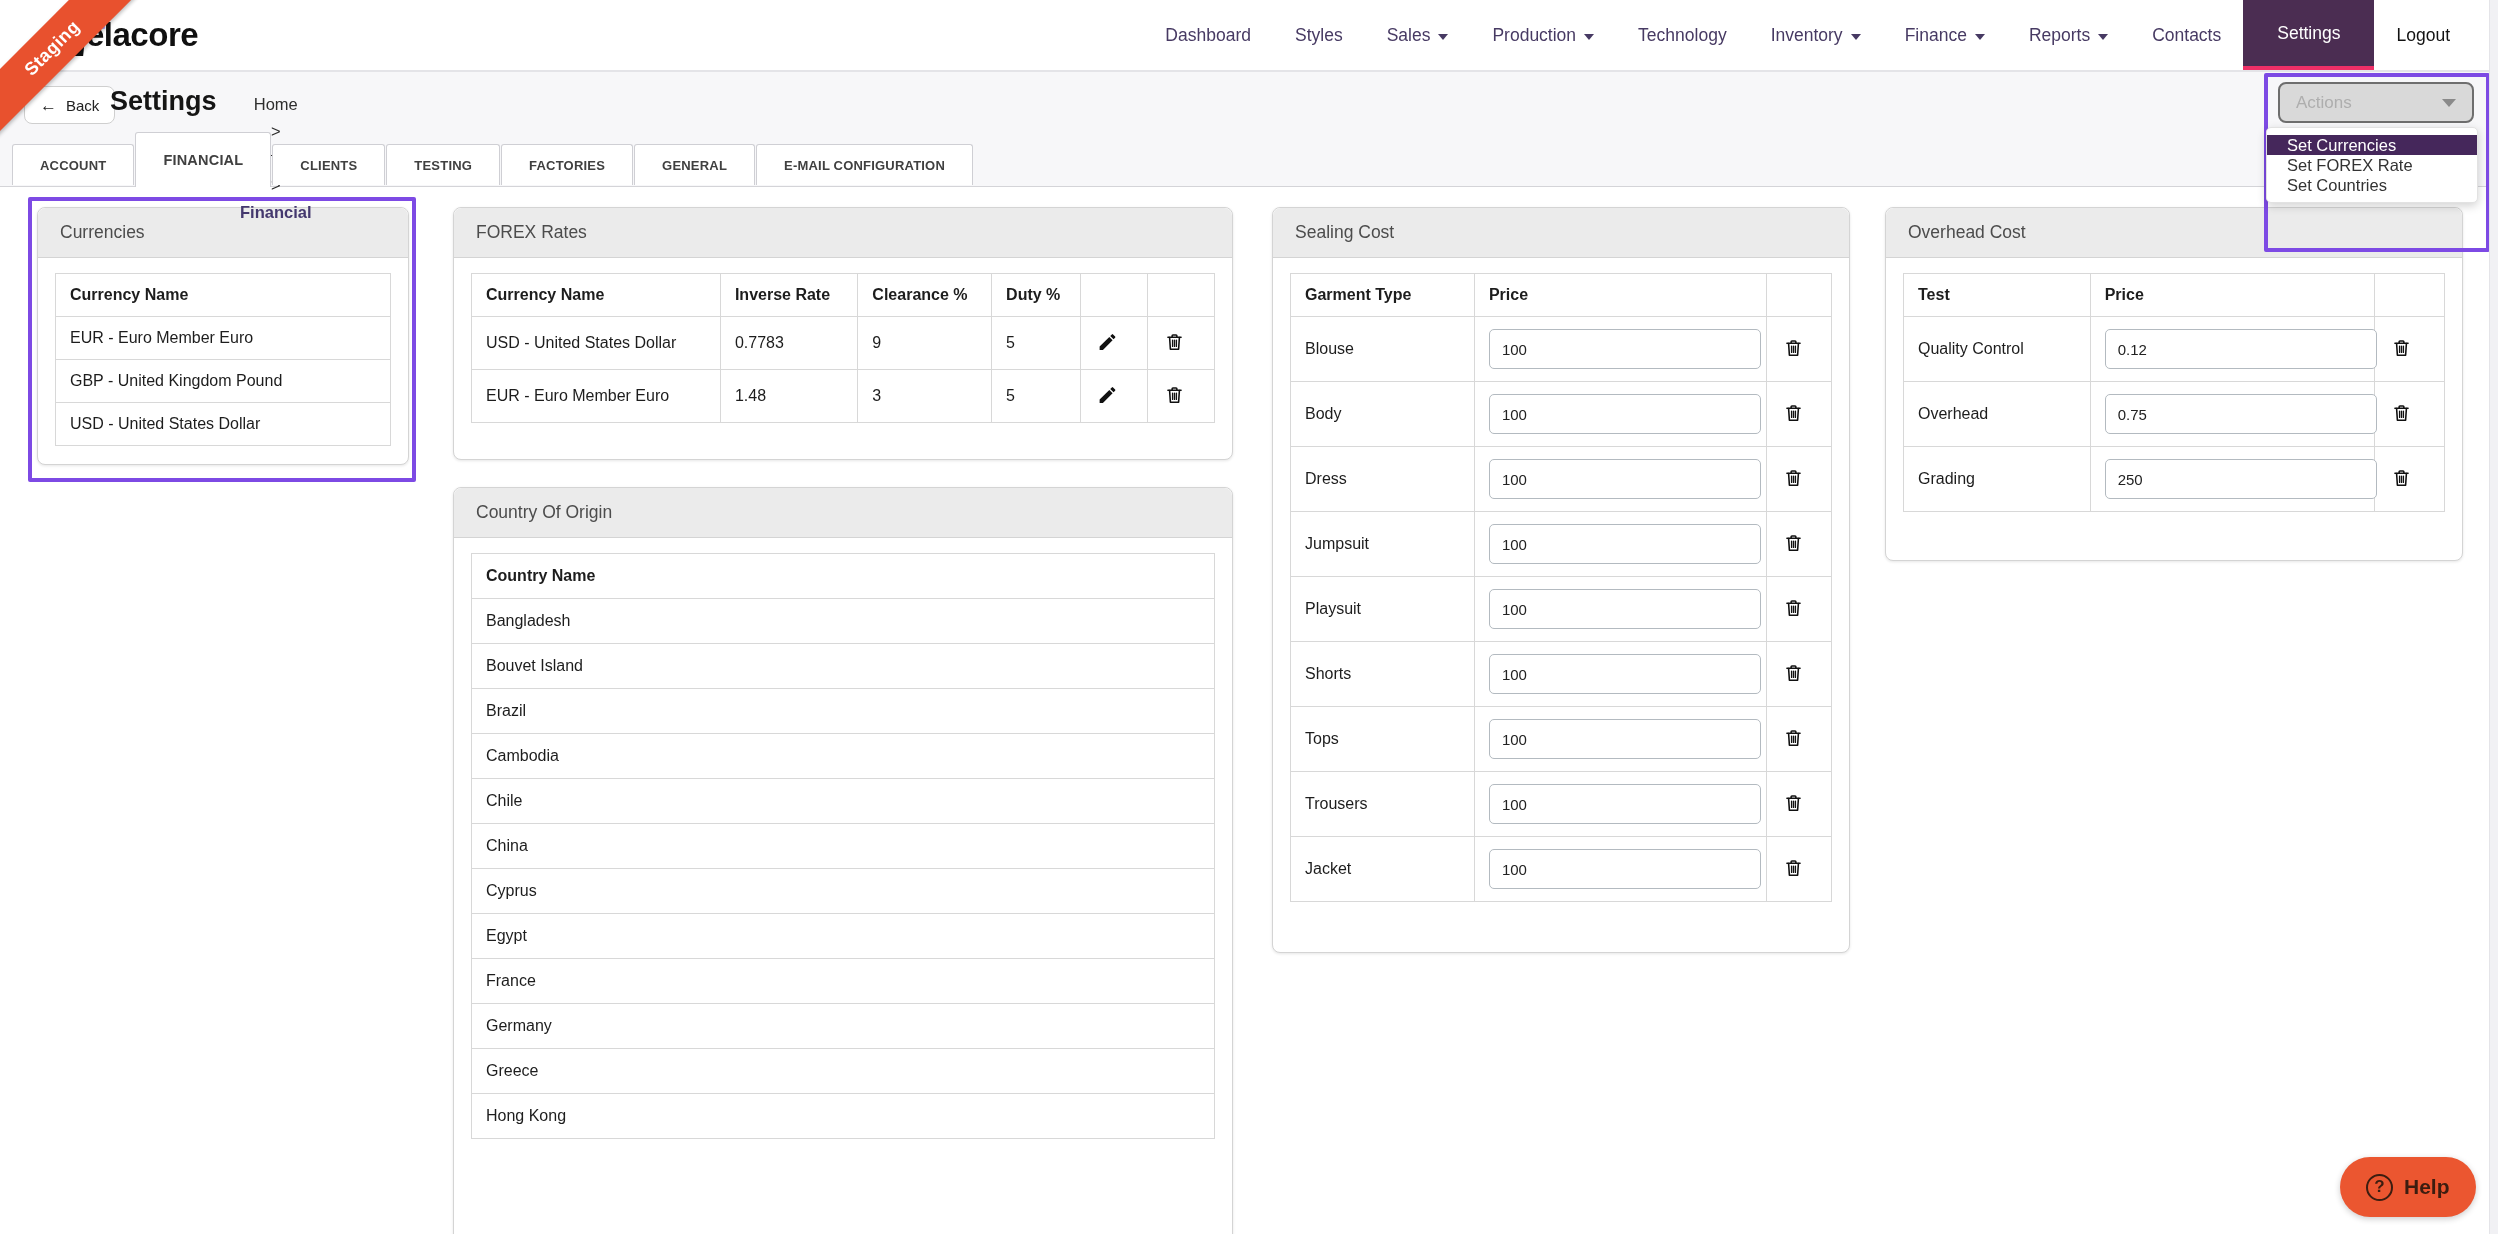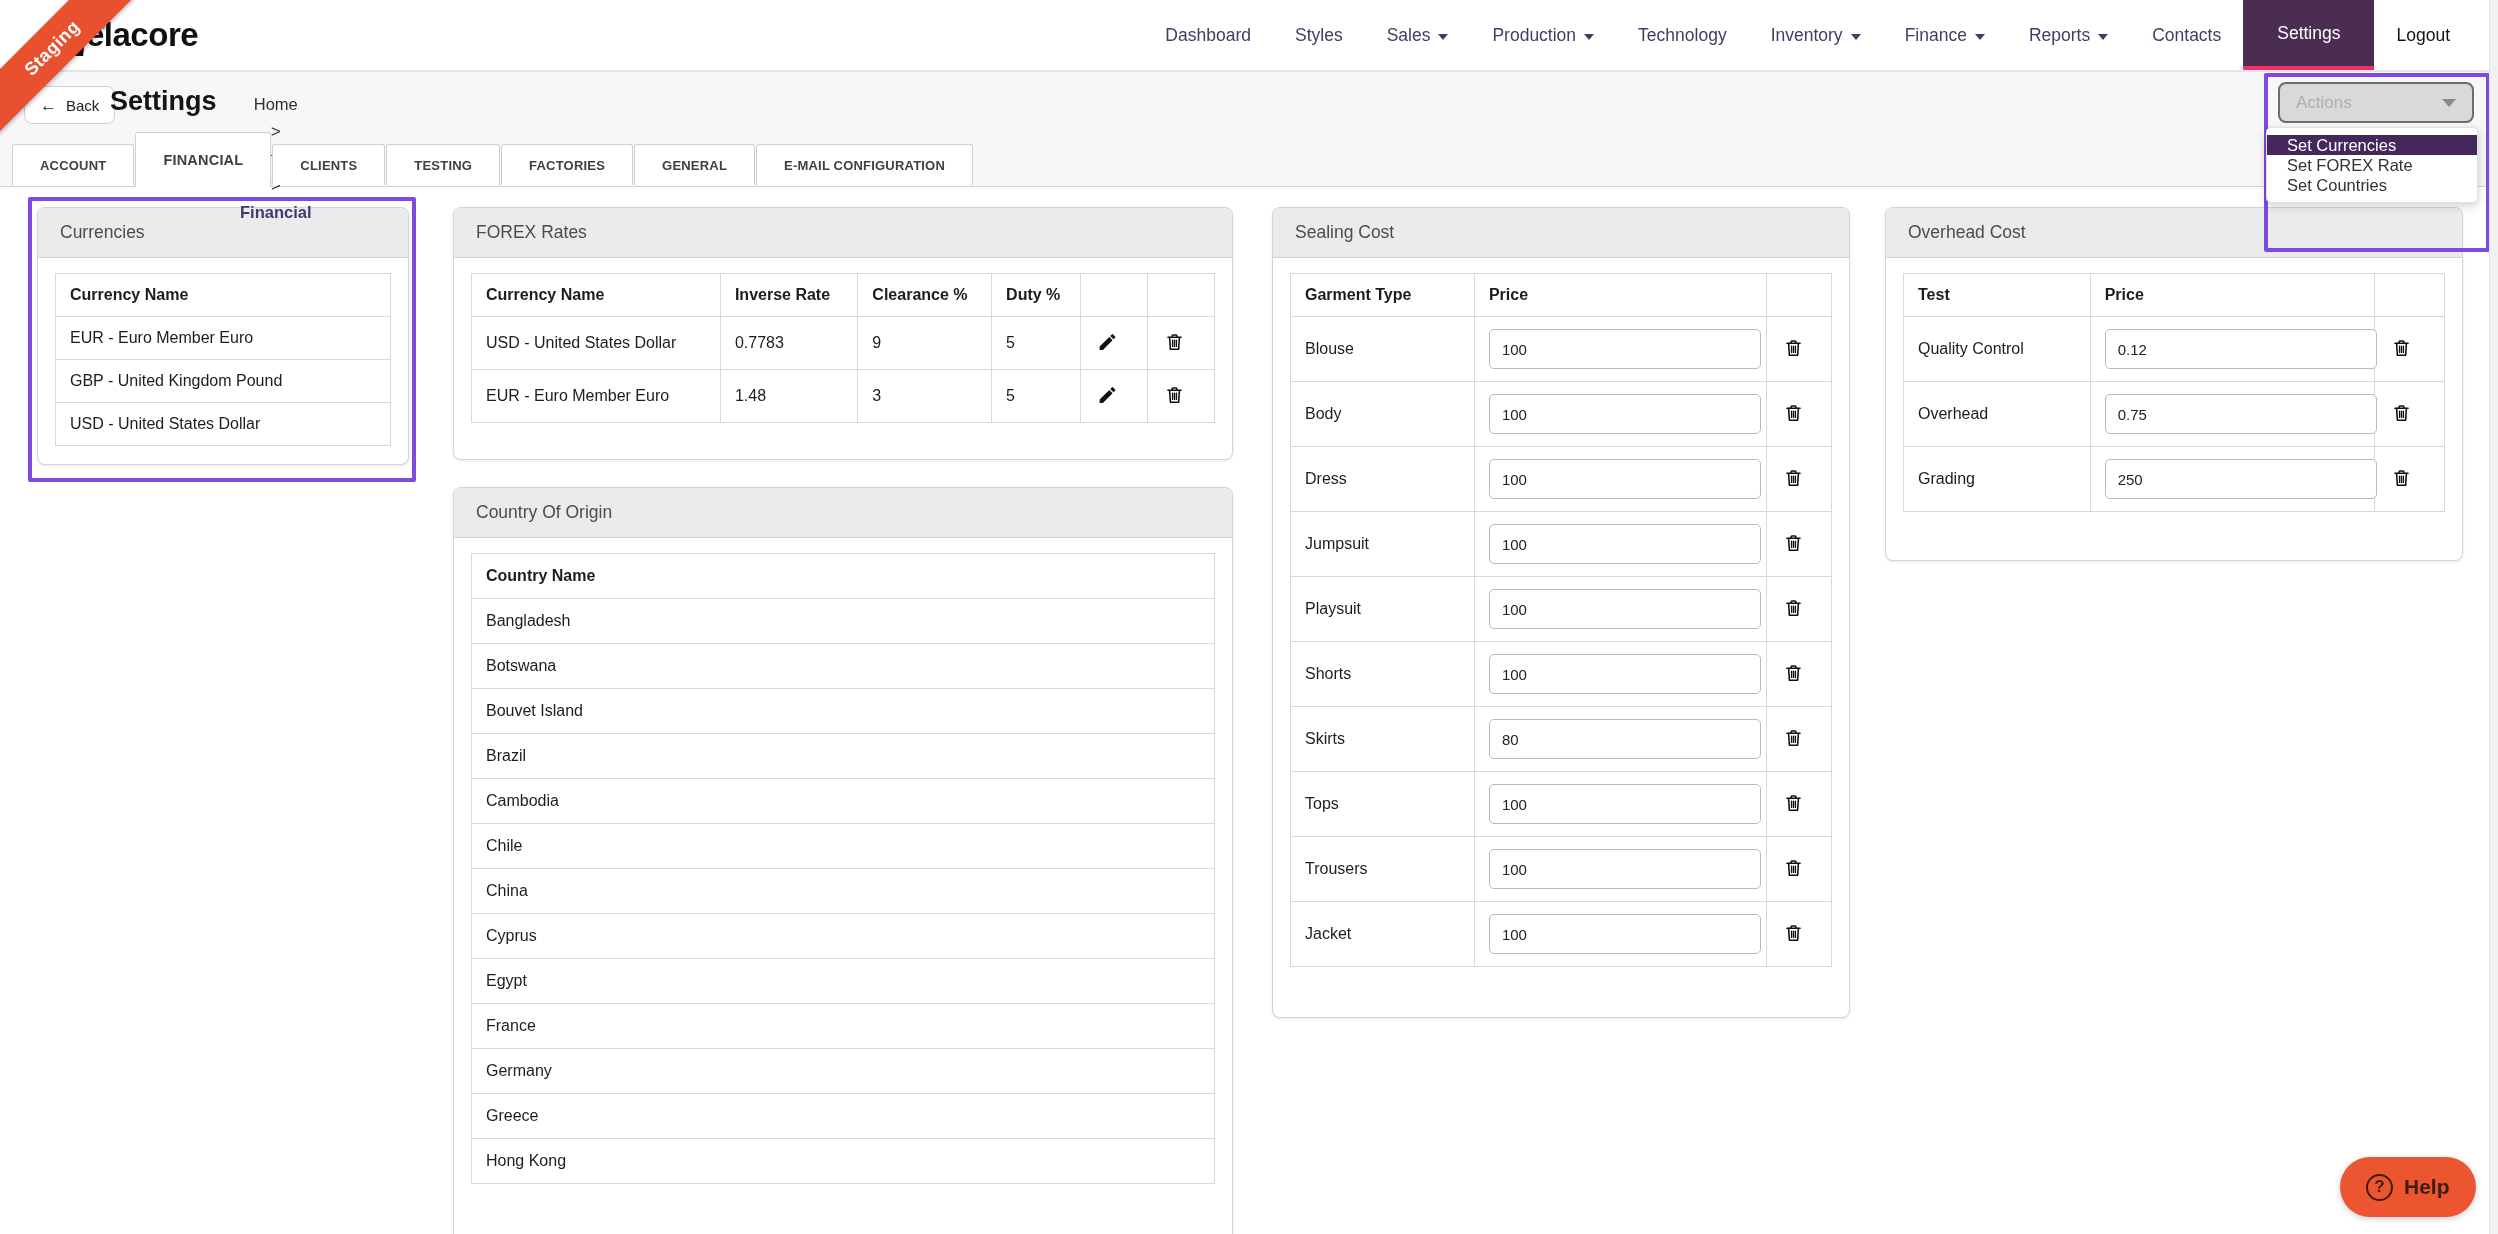--- a/index.html
+++ b/index.html
@@ -290,23 +290,20 @@
       <thead>
           <tr>
             <th>Country Name</th>
           </tr>
         </thead>
       <tbody id="countries-body">
           <tr>
             <td>Bangladesh</td>
           </tr>
           <tr>
-            <td>Botswana</td>
-          </tr>
-          <tr>
             <td>Bouvet Island</td>
           </tr>
           <tr>
             <td>Brazil</td>
           </tr>
           <tr>
             <td>Cambodia</td>
           </tr>
           <tr>
             <td>Chile</td>
@@ -408,30 +405,20 @@
             <td class="cost-label">Shorts</td>
             <td class="cost-input-cell"><input class="cost-input" type="text" value="100" style=""></td>
             <td class="icon-cell"><button class="icon-btn"><svg class="icon-trash" viewBox="0 0 24 24" fill="none" stroke="#111" stroke-width="1.8" stroke-linecap="round" stroke-linejoin="round">
                   <path d="M4.5 6.5h15"></path>
                   <path d="M9.3 6.2V4.8c0-.5.4-.9.9-.9h3.6c.5 0 .9.4.9.9v1.4"></path>
                   <path d="M6.4 6.8l.9 13.4h9.4l.9-13.4"></path>
                   <path stroke-width="1.5" d="M9.8 9.8v7.2M12 9.8v7.2M14.2 9.8v7.2"></path>
                 </svg></button></td>
           </tr>
           <tr>
-            <td class="cost-label">Skirts</td>
-            <td class="cost-input-cell"><input class="cost-input" type="text" value="80" style=""></td>
-            <td class="icon-cell"><button class="icon-btn"><svg class="icon-trash" viewBox="0 0 24 24" fill="none" stroke="#111" stroke-width="1.8" stroke-linecap="round" stroke-linejoin="round">
-                  <path d="M4.5 6.5h15"></path>
-                  <path d="M9.3 6.2V4.8c0-.5.4-.9.9-.9h3.6c.5 0 .9.4.9.9v1.4"></path>
-                  <path d="M6.4 6.8l.9 13.4h9.4l.9-13.4"></path>
-                  <path stroke-width="1.5" d="M9.8 9.8v7.2M12 9.8v7.2M14.2 9.8v7.2"></path>
-                </svg></button></td>
-          </tr>
-          <tr>
             <td class="cost-label">Tops</td>
             <td class="cost-input-cell"><input class="cost-input" type="text" value="100" style=""></td>
             <td class="icon-cell"><button class="icon-btn"><svg class="icon-trash" viewBox="0 0 24 24" fill="none" stroke="#111" stroke-width="1.8" stroke-linecap="round" stroke-linejoin="round">
                   <path d="M4.5 6.5h15"></path>
                   <path d="M9.3 6.2V4.8c0-.5.4-.9.9-.9h3.6c.5 0 .9.4.9.9v1.4"></path>
                   <path d="M6.4 6.8l.9 13.4h9.4l.9-13.4"></path>
                   <path stroke-width="1.5" d="M9.8 9.8v7.2M12 9.8v7.2M14.2 9.8v7.2"></path>
                 </svg></button></td>
           </tr>
           <tr>

